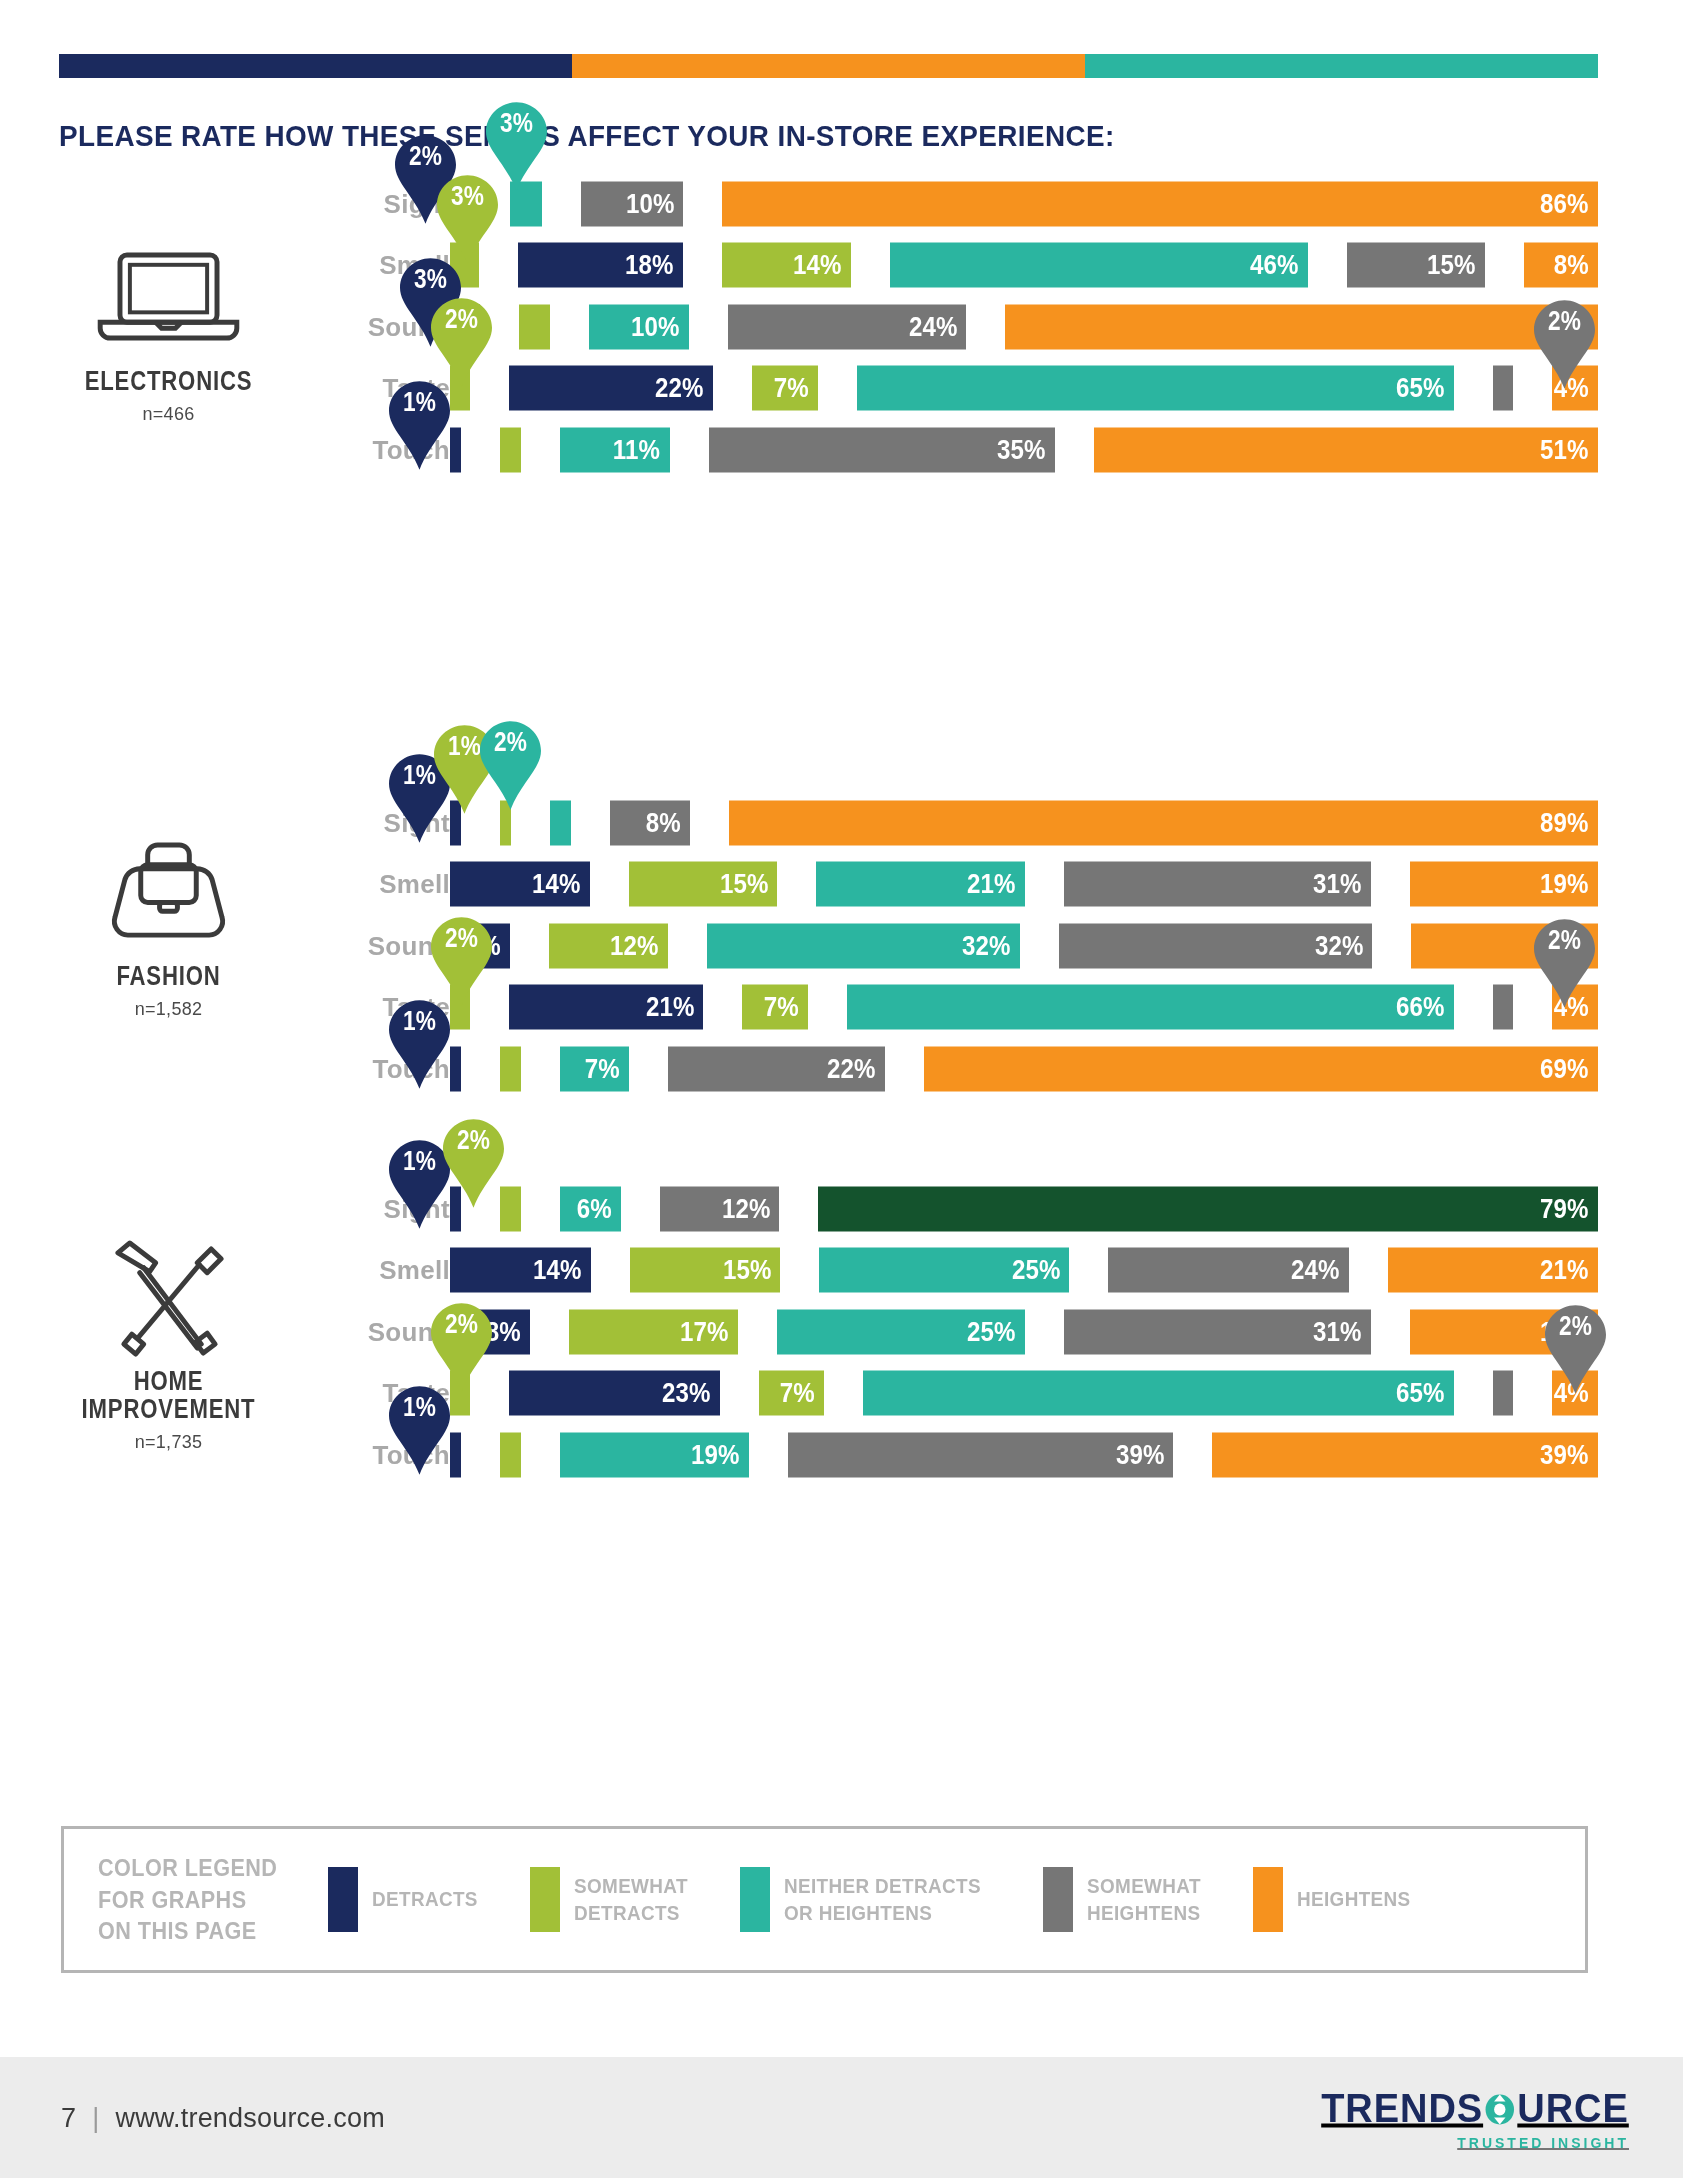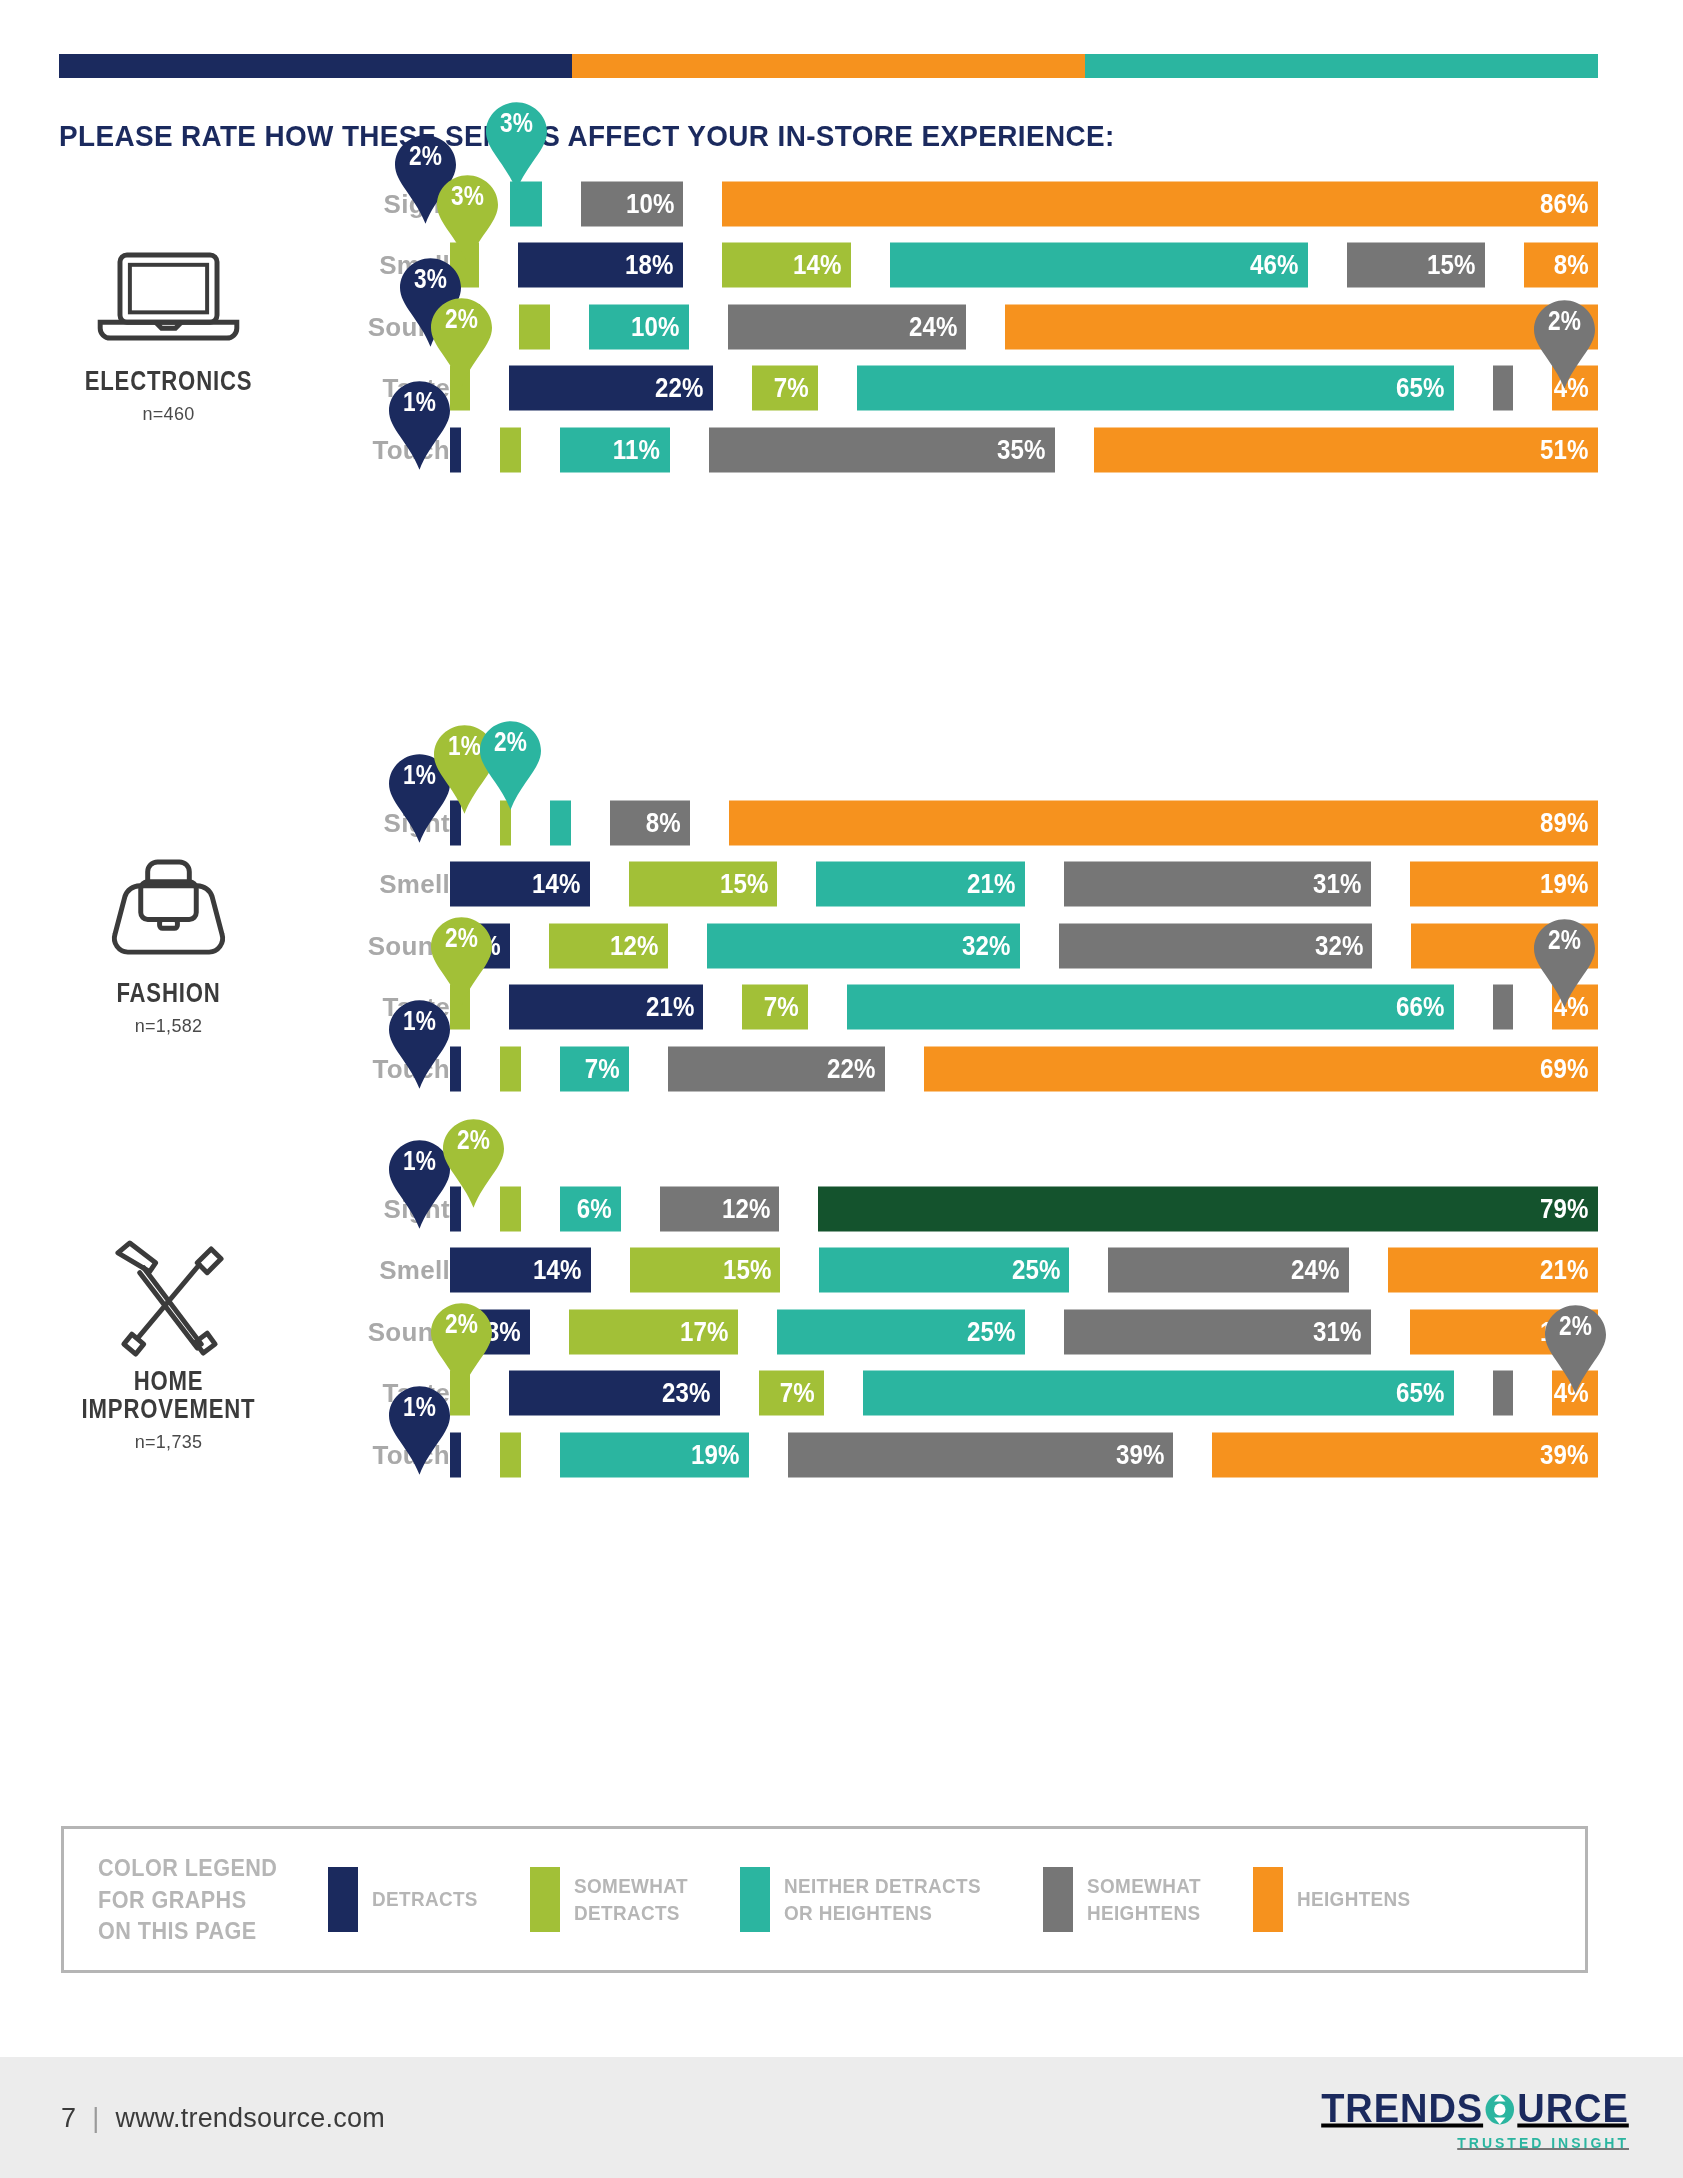--- a/index.html
+++ b/index.html
@@ -108,21 +108,21 @@
           <svg width="149" height="99" viewBox="0 0 150 100">
             <rect x="26" y="8" width="98" height="68" rx="7" fill="none" stroke="#3b3b3b" stroke-width="5"></rect>
             <rect x="36" y="18" width="78" height="48" fill="none" stroke="#3b3b3b" stroke-width="4"></rect>
             <path d="M6 76 H144 a0 0 0 0 1 0 0 v6 a10 10 0 0 1 -10 10 H16 a10 10 0 0 1 -10 -10 Z" fill="none" stroke="#3b3b3b" stroke-width="5"></path>
             <path d="M62 76 l6 6 h14 l6 -6" fill="none" stroke="#3b3b3b" stroke-width="5"></path>
           </svg>
         </div>
         <div class="group-name">
           <div>ELECTRONICS</div>
         </div>
-        <div class="group-n">n=460</div>
+        <div class="group-n">n=466</div>
       </div>
       <div class="row" style="position: absolute; left: 0px; width: 1683px; top: 0px;">
         <div class="row-label">Sight</div>
         <div class="callout" style="left: 395px; top: -38px;">
           <svg width="61" height="89" viewBox="0 0 62 90">
             <path d="M31 0 C47 0 62 13 62 30 C62 48 42 62 31 90 C20 62 0 48 0 30 C0 13 15 0 31 0 Z" fill="#1b2a5e"></path>
           </svg>
           <div class="ctext">2%</div>
         </div>
         <div class="callout" style="left: 486px; top: -71px;">
@@ -239,21 +239,21 @@
           <div class="seg" style="background: rgb(118, 118, 118); width: 402px; justify-content: flex-end;">
             <span>35%</span>
           </div>
           <div class="seg" style="background: rgb(246, 146, 30); width: 586px;">
             <span>51%</span>
           </div>
         </div>
       </div>
     </div>
     <div class="group" style="top: 792px; height: 366px;">
-      <div class="group-side" style="top: 52px;">
+      <div class="group-side" style="top: 35px;">
         <div class="group-icon">
           <svg width="129" height="114" viewBox="0 0 130 115">
             <path d="M44 34 V20 a10 10 0 0 1 10 -10 h22 a10 10 0 0 1 10 10 V34" fill="none" stroke="#3b3b3b" stroke-width="5"></path>
             <path d="M36 34 h58 a16 16 0 0 1 15 11 l10 38 a14 14 0 0 1 -13 18 H24 a14 14 0 0 1 -13 -18 l10 -38 a16 16 0 0 1 15 -11 Z" fill="none" stroke="#3b3b3b" stroke-width="5"></path>
             <rect x="37" y="30" width="56" height="38" rx="7" fill="none" stroke="#3b3b3b" stroke-width="5"></rect>
             <rect x="56" y="68" width="18" height="9" rx="3" fill="none" stroke="#3b3b3b" stroke-width="5"></rect>
           </svg>
         </div>
         <div class="group-name">
           <div>FASHION</div>

